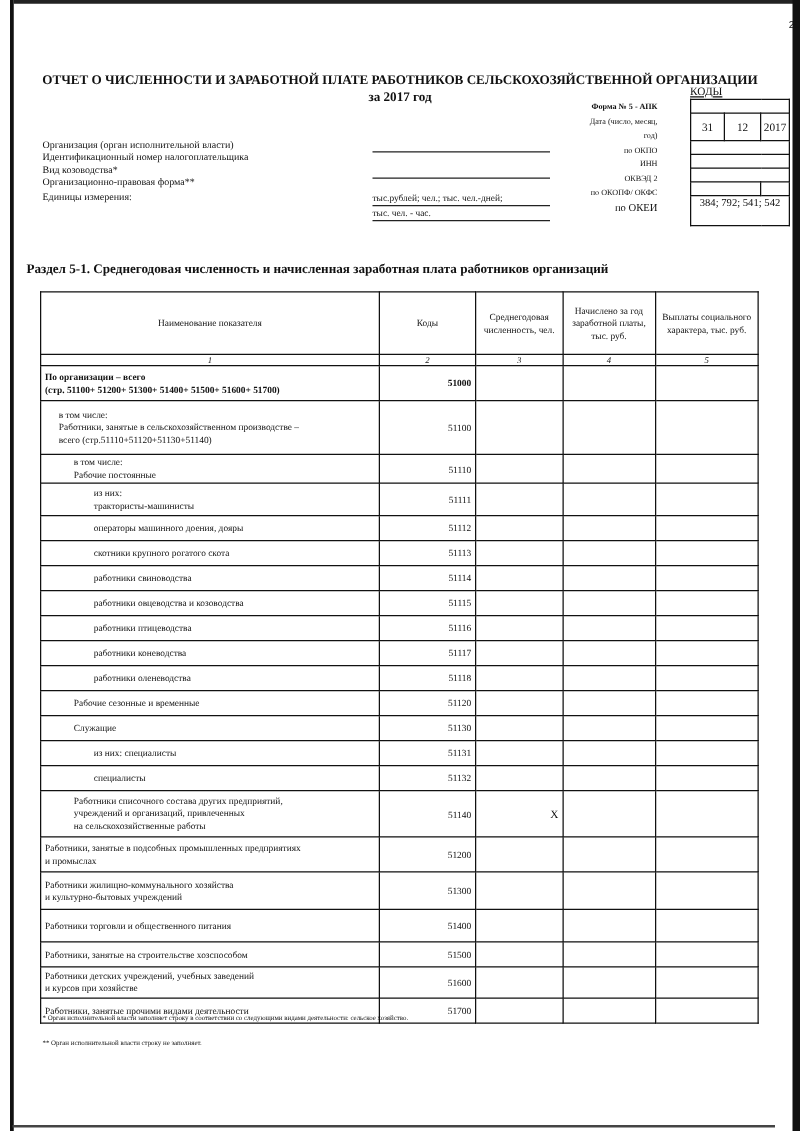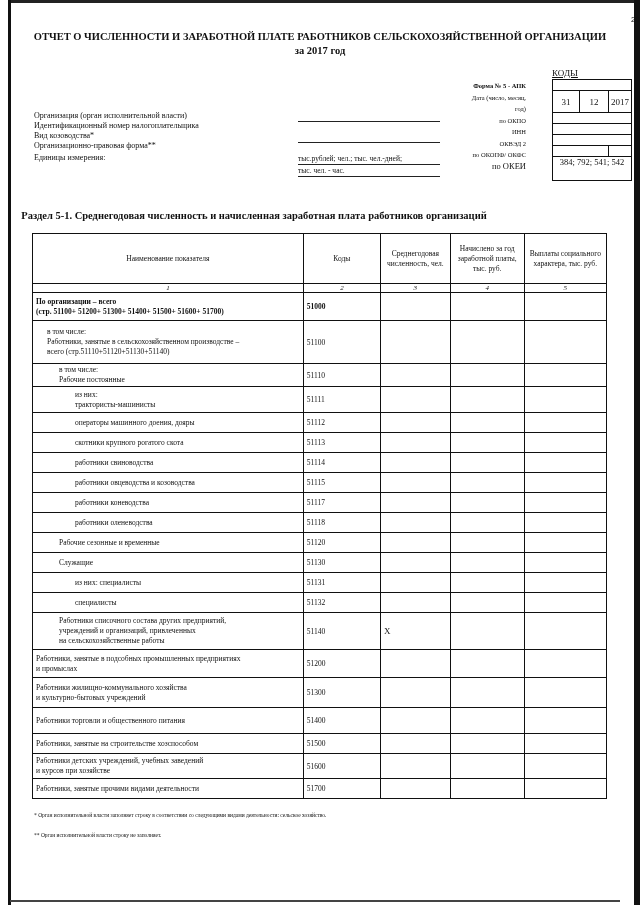--- a/index.html
+++ b/index.html
@@ -5,38 +5,38 @@
   html, body { margin:0; padding:0; }
   body { width:640px; height:905px; background:#ffffff; position:relative; overflow:hidden;
          font-family:"Liberation Serif", "DejaVu Serif", serif; color:#111; }
   .scan-edge-left { position:absolute; left:0; top:0; width:8px; height:905px; background:#fff;
          border-right:3px solid #111; }
   .scan-edge-right { position:absolute; right:0; top:0; width:6px; height:905px; background:#111; }
   .scan-top { position:absolute; left:0; top:0; width:640px; height:3px; background:#222; }
   .scan-bottom { position:absolute; left:10px; top:900px; width:610px; height:2px; background:#444; }
   .page-num { position:absolute; top:15px; left:0; width:640px; text-align:right; font-size:8px;
          font-family:"Liberation Sans", sans-serif; }
-  .title { position:absolute; top:30px; left:0; width:640px; text-align:center; font-weight:bold; font-size:10.5px; line-height:14px; }
+  .title { position:absolute; top:58px; left:0; width:640px; text-align:center; font-weight:bold; font-size:10.5px; line-height:14px; }
   .codes-caption { position:absolute; top:68px; left:520px; width:90px; text-align:center; font-size:9px; text-decoration:underline; }
   .codes-table { position:absolute; left:552px; top:79px; width:80px; border-collapse:collapse; font-size:9px; }
   .codes-table td { border:1px solid #111; padding:0; text-align:center; }
   .codes-labels { position:absolute; left:420px; top:80px; width:106px; text-align:right; font-size:6.5px; line-height:11.5px; }
   .codes-labels div { height:11.5px; }
   .org-labels { position:absolute; left:34px; top:111px; font-size:8px; line-height:10px; }
   .org-lines { position:absolute; left:298px; top:111px; width:142px; font-size:7.5px; }
   .org-lines .line { border-bottom:1px solid #222; height:10px; }
   .units-text { position:absolute; left:298px; top:153px; width:142px; font-size:7.5px; line-height:11px; }
   .units-text div { border-bottom:1px solid #222; }
   .section-title { position:absolute; top:210px; left:0; width:508px; text-align:center; font-weight:bold; font-size:10.5px; }
   table.main { position:absolute; left:32px; top:233px; border-collapse:collapse; width:575px; table-layout:fixed; font-size:7.5px; }
   table.main td { border:1px solid #111; padding:0 3px; vertical-align:middle; }
   .c1 { width:260px; } .c2 { width:74px; } .c3 { width:67px; } .c4 { width:71px; } .c5 { width:79px; }
   .hdr td { text-align:center; vertical-align:top; line-height:10px; }
   .num-row td { text-align:center; font-style:italic; height:8px; line-height:8px; font-size:7px; }
-  .code { text-align:left; }
+  .code { text-align:right; }
   .bold { font-weight:bold; }
   .ind1 { padding-left:14px !important; }
   .ind2 { padding-left:26px !important; }
   .ind3 { padding-left:42px !important; }
   .line2 { line-height:10px; }
   .footnote { position:absolute; left:34px; font-size:5.5px; font-family:"Liberation Serif", serif; }
 </style>
 </head>
 <body>
 
@@ -209,20 +209,27 @@
   </tr>
 
   <tr style="height:20px">
     <td class="ind3">работники овцеводства и козоводства</td>
     <td class="code">51115</td>
     <td class="code"></td>
     <td></td>
     <td></td>
   </tr>
 
+  <tr style="height:20px">
+    <td class="ind3">работники птицеводства</td>
+    <td class="code">51116</td>
+    <td class="code"></td>
+    <td></td>
+    <td></td>
+  </tr>
 
   <tr style="height:20px">
     <td class="ind3">работники коневодства</td>
     <td class="code">51117</td>
     <td class="code"></td>
     <td></td>
     <td></td>
   </tr>
 
   <tr style="height:20px">

